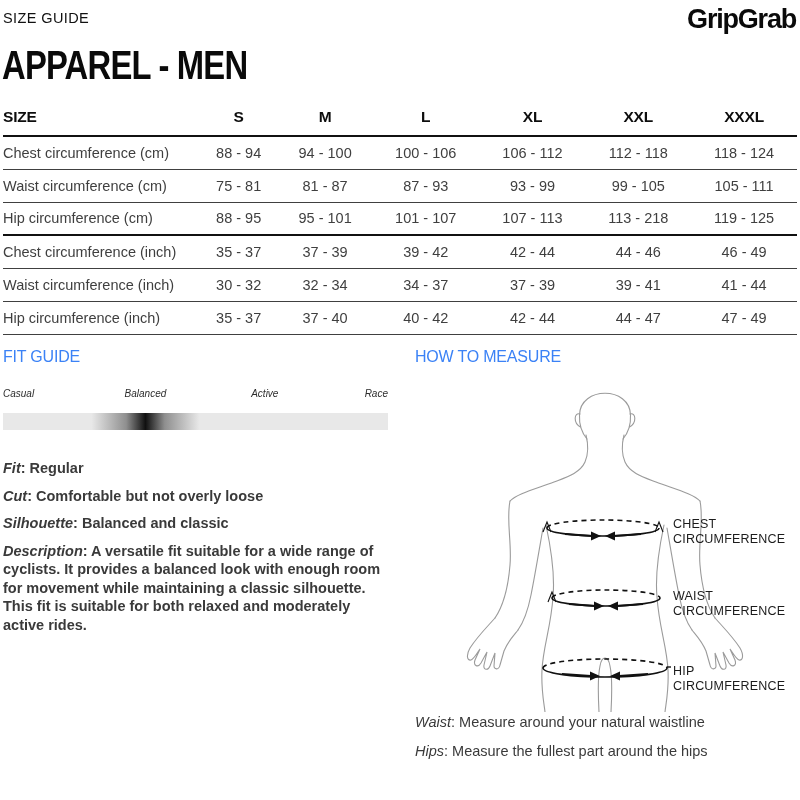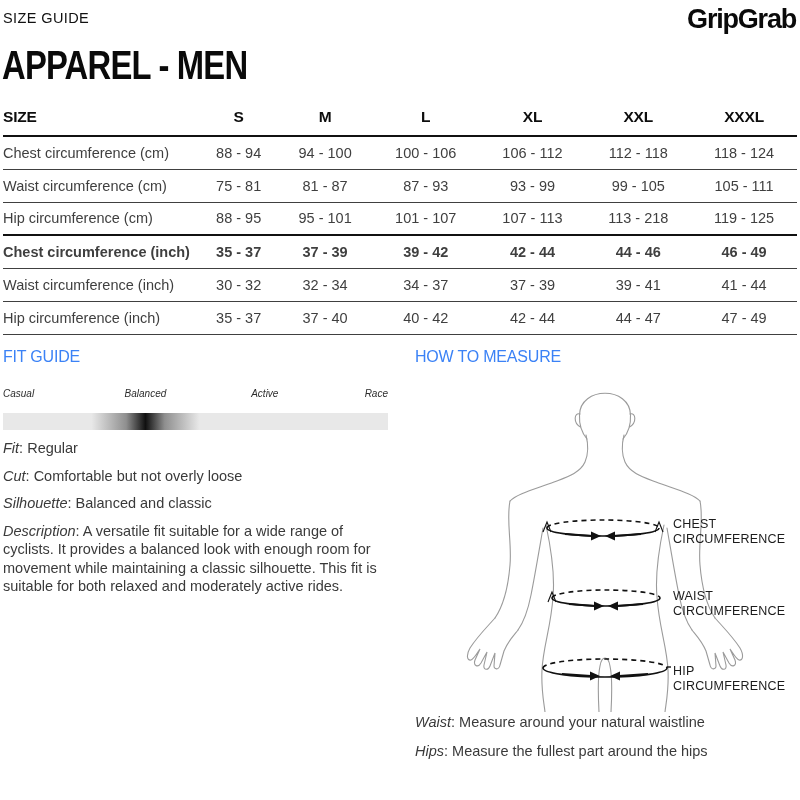--- a/index.html
+++ b/index.html
@@ -24,21 +24,21 @@
     transform:scaleX(.8); transform-origin:left center; white-space:nowrap;
   }
   
   .size-table-wrap { position:absolute; left:3px; top:102px; width:794px; }
   table { width:100%; border-collapse:collapse; }
   th, td { font-size:14.5px; text-align:center; }
   th { font-size:15.5px; font-weight:700; color:#0d0d0d; letter-spacing:-.2px;
        padding:6px 0 9px 0; border-bottom:2px solid #111; }
   th.col-label, td.col-label { text-align:left; }
   td { height:33px; color:#3f3f3f; border-bottom:1px solid #404040; }
-  tr.section-start td { border-top:2px solid #111;font-weight:bold; }
+  tr.section-start td { border-top:2px solid #111; }
   tbody tr:has(+ .section-start) td { border-bottom:none; }
   th.col-label { width:196px; }
   
   .fit-guide { position:absolute; left:3px; top:348px; width:385px; }
   .sec-title { font-size:16px; font-weight:400; color:#3b82f6; letter-spacing:-.2px; }
   .scale-labels { position:relative; height:18px; margin-top:22px; font-size:10px; color:#2c2c2c;font-style:italic; }
   .scale-labels span { position:absolute; top:0; white-space:nowrap; }
   .sl0 { left:0; }
   .sl1 { left:var(--marker); transform:translateX(-50%); }
   .sl2 { left:68%; transform:translateX(-50%); }
@@ -46,21 +46,21 @@
   .scale-bar {
     margin-top:7px; height:17px; width:100%;
     background:linear-gradient(to right,
       #e8e8e8 calc(var(--marker) - 14%),
       #8f8f8f calc(var(--marker) - 5%),
       #101010 var(--marker),
       #8f8f8f calc(var(--marker) + 5%),
       #e8e8e8 calc(var(--marker) + 14%));
     background-color:#e8e8e8;
   }
-  .attrs { margin-top:9px; }
+  .attrs { margin-top:29px;font-weight:bold; }
   .attr { font-size:14.5px; line-height:1.28; color:#3a3a3a; margin-bottom:9px; }
   .attr em { font-style:italic; }
   
   .how-to { position:absolute; left:415px; top:348px; width:385px; }
   .figure-area { position:absolute; left:415px; top:375px; width:385px; height:337px; }
   .figure-area svg { position:absolute; left:0; top:0; }
   .measure-label { position:absolute; left:258px; font-size:12.5px; line-height:15px;
                    color:#1c1c1c; letter-spacing:.2px; }
   .ml-chest { top:142px; } .ml-waist { top:214px; } .ml-hip { top:289px; }
   .instructions { position:absolute; left:415px; top:712px; width:345px; }

